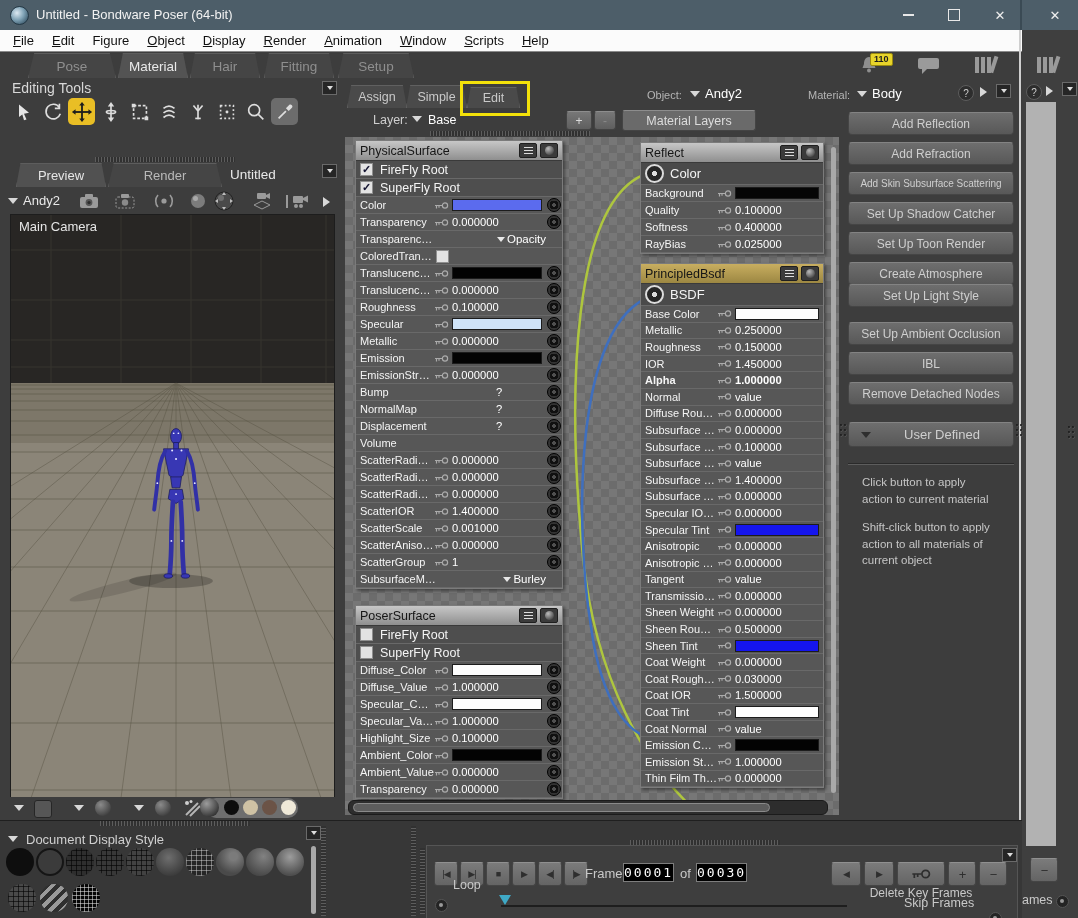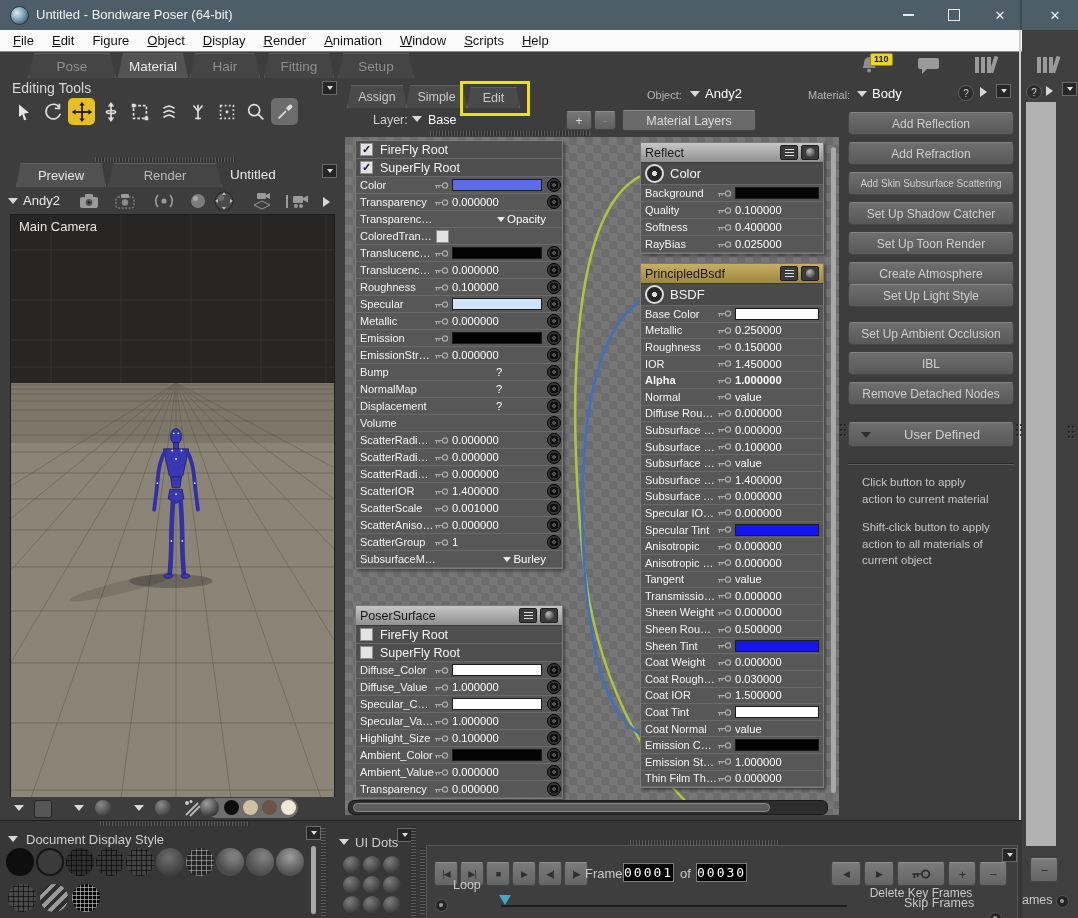--- a/index.html
+++ b/index.html
@@ -475,20 +475,29 @@
   <div class="btn3d abs" style="left:622px;top:110px;width:132px;height:19px;font-size:12.5px;background:#6a6a6a">Material Layers</div>
 
   <div class="hashh abs" style="left:430px;top:131px;width:160px"></div>
   <div id="graphbox">
     <svg id="wires" width="494" height="678" viewBox="0 0 494 678">
       <path d="M307,35 C225,55 222,260 238,420 C250,540 300,630 355,678" fill="none" stroke-width="2.5" stroke="#aec63e"></path>
       <path d="M307,159 C228,185 230,390 246,490 C258,575 288,596 303,600" fill="none" stroke-width="2.5" stroke="#3f6fbe"></path>
     </svg>
     <div id="graph-nodes">
         <div class="node" style="left: 10px; top: 3px; width: 208px;">
+          <div class="node-h">
+            <span class="t">PhysicalSurface</span>
+            <div class="nh-btn">
+              <span class="nh-list"></span>
+            </div>
+            <div class="nh-btn">
+              <span class="nh-ball"></span>
+            </div>
+          </div>
           <div class="nrow chk" style="height: 18px;">
             <span class="cbx">✓</span>
             <span class="lb">FireFly Root</span>
           </div>
           <div class="nrow chk" style="height: 18px;">
             <span class="cbx">✓</span>
             <span class="lb">SuperFly Root</span>
           </div>
           <div class="nrow" style="height: 17px;">
             <span class="lb">Color</span>
@@ -1485,36 +1494,20 @@
       </div>
     <div id="dds2" class="abs" style="left:8px;top:60px;display:flex;gap:4px">
         <div class="sph s-sketch-wireframe wire"></div>
         <div class="sph s-sketch-striped"></div>
         <div class="sph s-cartoon-wireframe wire"></div>
       </div>
     <div class="scrollv-thumb" style="left:311px;top:22px;height:68px"></div>
   </div>
   <div class="hashv abs" style="left:321px;top:826px;height:90px"></div>
 
-  <div class="abs" style="left:329px;top:826px;width:84px;height:92px">
-    <span class="tri-d abs" style="left:10px;top:13px"></span>
-    <span class="bpanel-title abs" style="left:26px;top:9px">UI Dots</span>
-    <div class="pmenu abs" style="left:68px;top:2px"></div>
-    <div id="uidots" class="abs" style="left:14px;top:30px;display:grid;grid-template-columns:repeat(3,20px);grid-auto-rows:20px">
-        <div class="udot"></div>
-        <div class="udot"></div>
-        <div class="udot"></div>
-        <div class="udot"></div>
-        <div class="udot"></div>
-        <div class="udot"></div>
-        <div class="udot"></div>
-        <div class="udot"></div>
-        <div class="udot"></div>
-      </div>
-  </div>
   <div class="hashv abs" style="left:411px;top:826px;height:90px"></div>
 
   <div class="hashv abs" style="left:420px;top:848px;height:66px"></div>
   <div class="hashh abs" style="left:630px;top:840px;width:150px"></div>
   <div class="abs" style="left:426px;top:845px;width:592px;height:73px;background:#3e3e3e;border:1px solid #555;border-bottom:none;box-sizing:border-box">
     <div class="pmenu abs" style="left:575px;top:2px"></div>
     <div id="transport" class="abs" style="left:7px;top:16px;display:flex;gap:2px">
         <div class="tbtn" style="width: 22px; height: 22px;">|◀</div>
         <div class="tbtn" style="width: 22px; height: 22px;">▶|</div>
         <div class="tbtn" style="width: 22px; height: 22px;">■</div>

